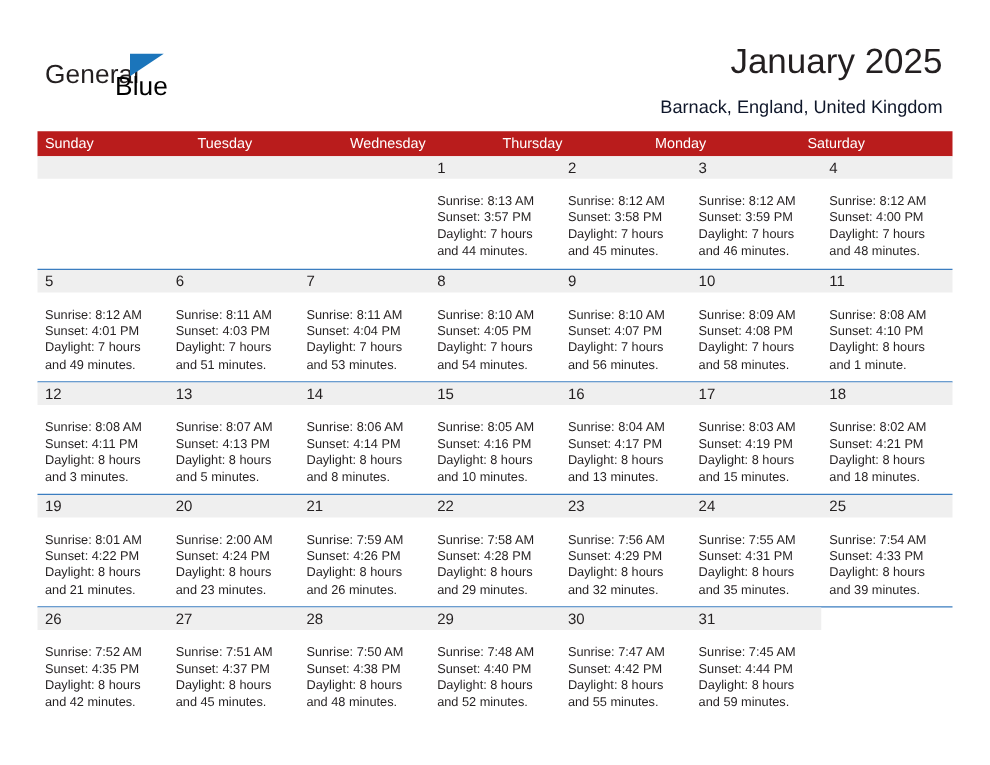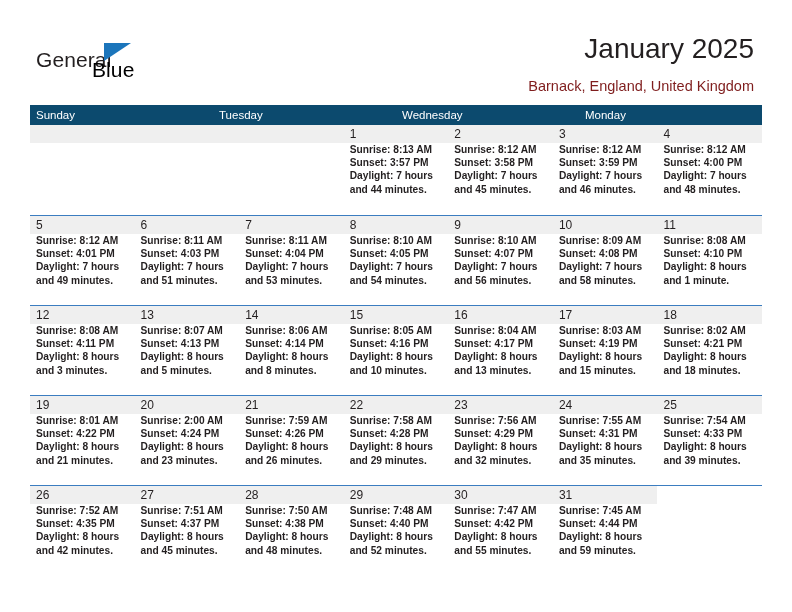--- a/index.html
+++ b/index.html
@@ -72,38 +72,38 @@
     color: #231f20;
     text-align: right;
     line-height: 34px;
     white-space: nowrap;
   }
   .subtitle {
     position: absolute;
     right: 38px;
     top: 78px;
     font-size: 14.5px;
-    color: #7f1d1d;
+    color: #0f172a;
     text-align: left;
     line-height: 17px;
     white-space: nowrap;
   }
 
   
   .calendar {
     position: absolute;
     left: 30px;
     top: 105px;
     width: 732px;
   }
   .dow-row {
     display: flex;
     width: 732px;
     height: 20px;
-    background: #0c4a6e;
+    background: #b91c1c;
   }
   .dow {
     flex: 1 1 0;
     box-sizing: border-box;
     padding-left: 6px;
     font-size: 11.5px;
     line-height: 20px;
     color: #ffffff;
     white-space: nowrap;
     overflow: hidden;
@@ -139,25 +139,24 @@
     position: relative;
     overflow: hidden;
   }
   .daynum {
     font-size: 12px;
     line-height: 18px;
     height: 18px;
     color: #231f20;
   }
   .info {
-    margin-top: 0;
+    margin-top: 12px;
     font-size: 10.2px;
     line-height: 13.2px;
     color: #231f20;
-    font-weight: bold;
   }
   .info div {
     white-space: nowrap;
   }
   .cell.empty .daynum,
   .cell.empty .info {
     visibility: hidden;
   }
 </style>
 </head>
@@ -175,21 +174,23 @@
 
     <div class="title">January 2025</div>
     <div class="subtitle">Barnack, England, United Kingdom</div>
   </div>
 
   <div class="calendar">
     <div class="dow-row">
         <div class="dow">Sunday</div>
         <div class="dow">Tuesday</div>
         <div class="dow">Wednesday</div>
+        <div class="dow">Thursday</div>
         <div class="dow">Monday</div>
+        <div class="dow">Saturday</div>
       </div>
     <div id="weeks-container">
         <div class="week">
           <div class="week-band" style="width: 732px;"></div>
           <div class="week-cells">
             <div class="cell empty">
               <div class="daynum"></div>
               <div class="info">
                 <div></div>
                 <div></div>

